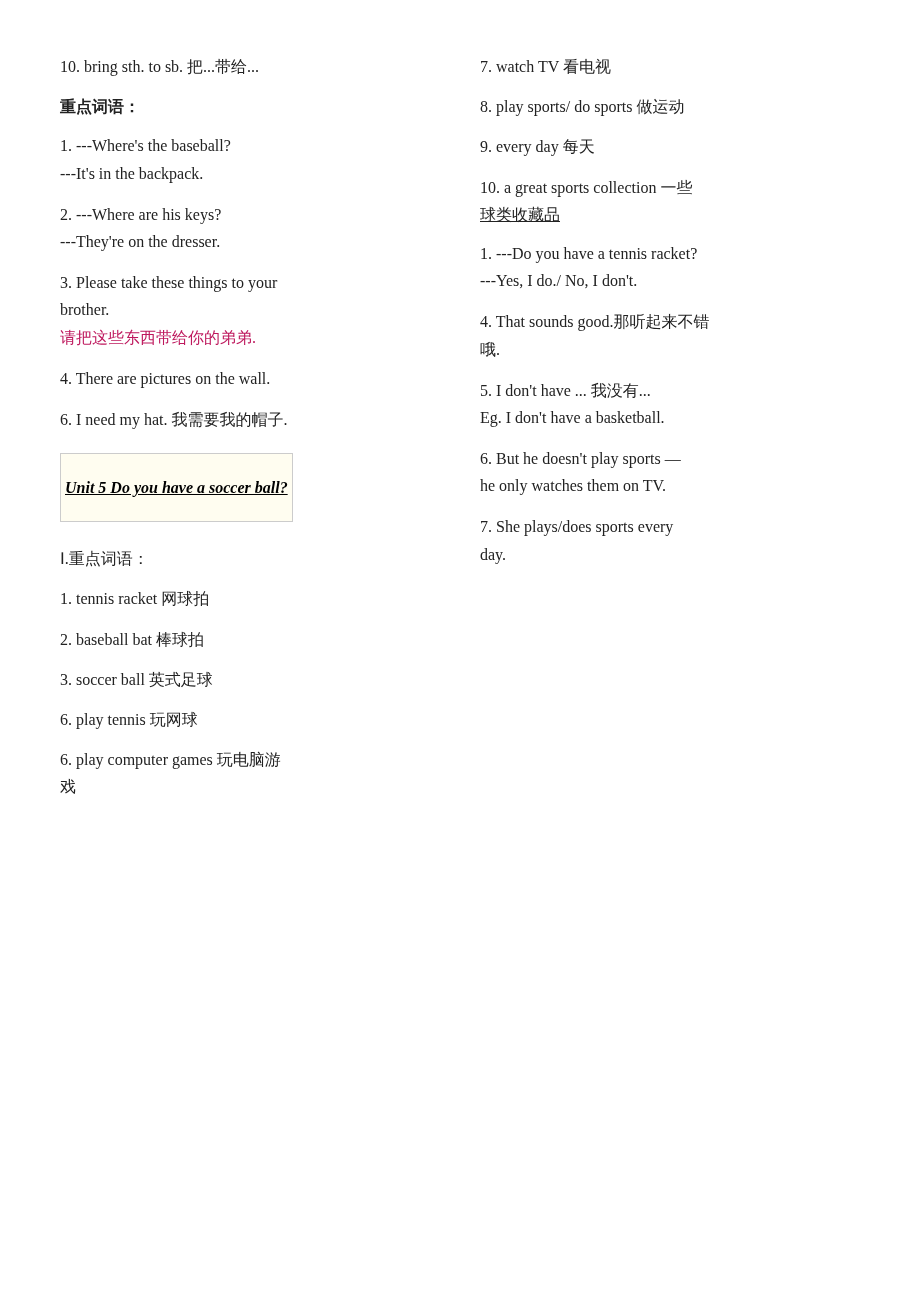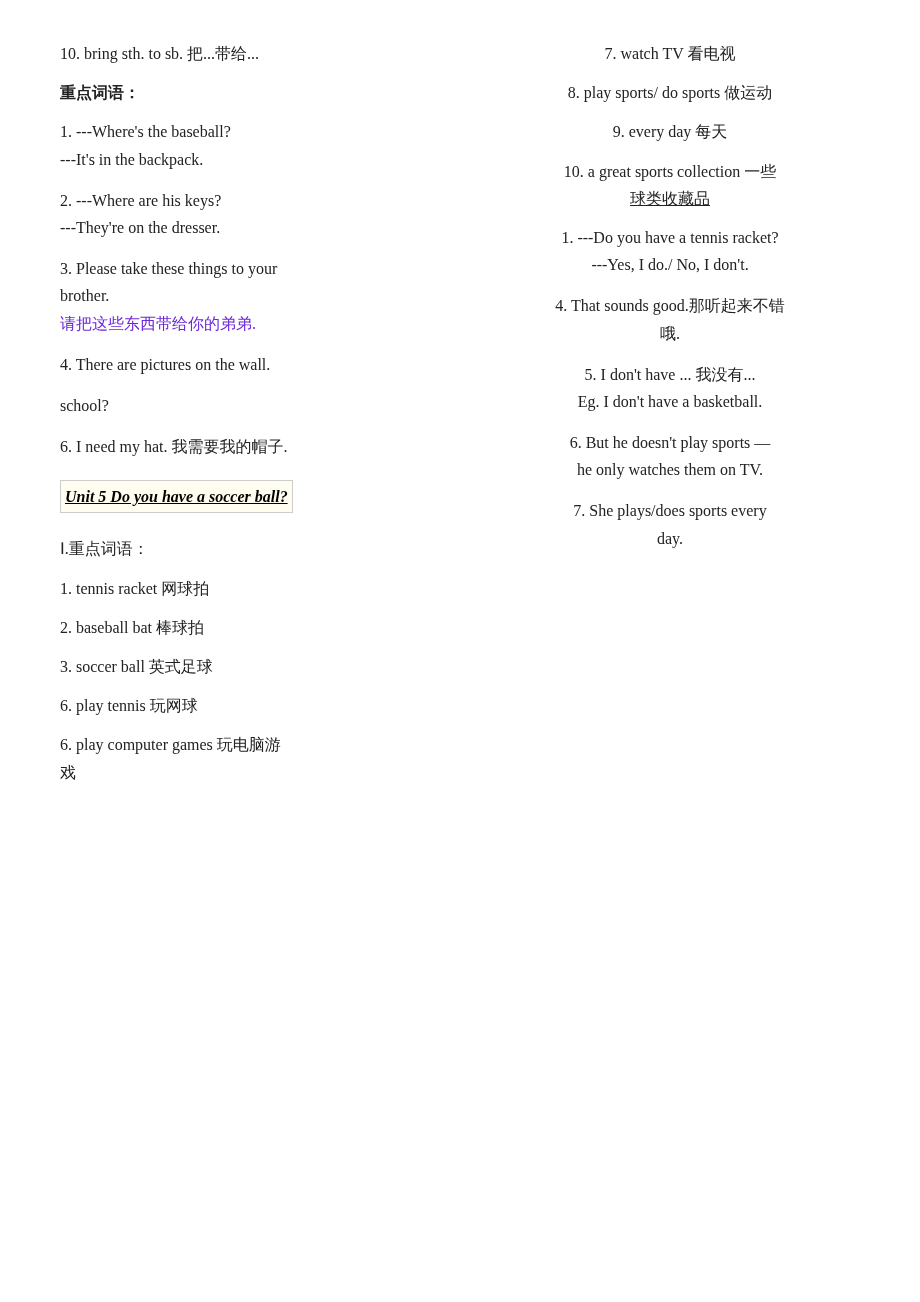--- a/index.html
+++ b/index.html
@@ -25,52 +25,52 @@
     }
 
     .left-column {
       width: 50%;
       padding-right: 20px;
     }
 
     .right-column {
       width: 50%;
       padding-left: 20px;
-      text-align: center;
     }
 
     .section-item {
       margin-bottom: 12px;
       line-height: 1.7;
+      margin-top: 13px;
     }
 
     .section-item p {
       line-height: 1.7;
     }
 
     .bold-label {
       font-weight: bold;
     }
 
     .unit-title {
       font-weight: bold;
       font-style: italic;
       border: 1px solid #aaa;
       display: inline-block;
-      padding: 2px 4px;
+      padding: 20px 4px;
       margin-bottom: 10px;
       font-size: 16px;
       background: #fffdf0;
       border-color: #ccc;
       text-decoration: underline;
       color: #000;
     }
 
     .zh {
-      color: #6d28d9;
+      color: #be185d;
     }
 
     .two-line-item {
       margin-bottom: 14px;
     }
 
     .two-line-item p {
       line-height: 1.7;
     }
   </style>
@@ -103,21 +103,20 @@
       <p>3. Please take these things to your</p>
       <p>brother.</p>
       <p class="zh">请把这些东西带给你的弟弟.</p>
     </div>
 
     <div class="two-line-item">
       <p>4. There are pictures on the wall.</p>
     </div>
 
     <div class="two-line-item">
-      <p>school?</p>
     </div>
 
     <div class="two-line-item">
       <p>6. I need my hat. 我需要我的帽子.</p>
     </div>
 
     <div style="margin-top: 20px;"></div>
 
     <div class="section-item">
       <span class="unit-title">Unit 5 Do you have a soccer ball?</span>

